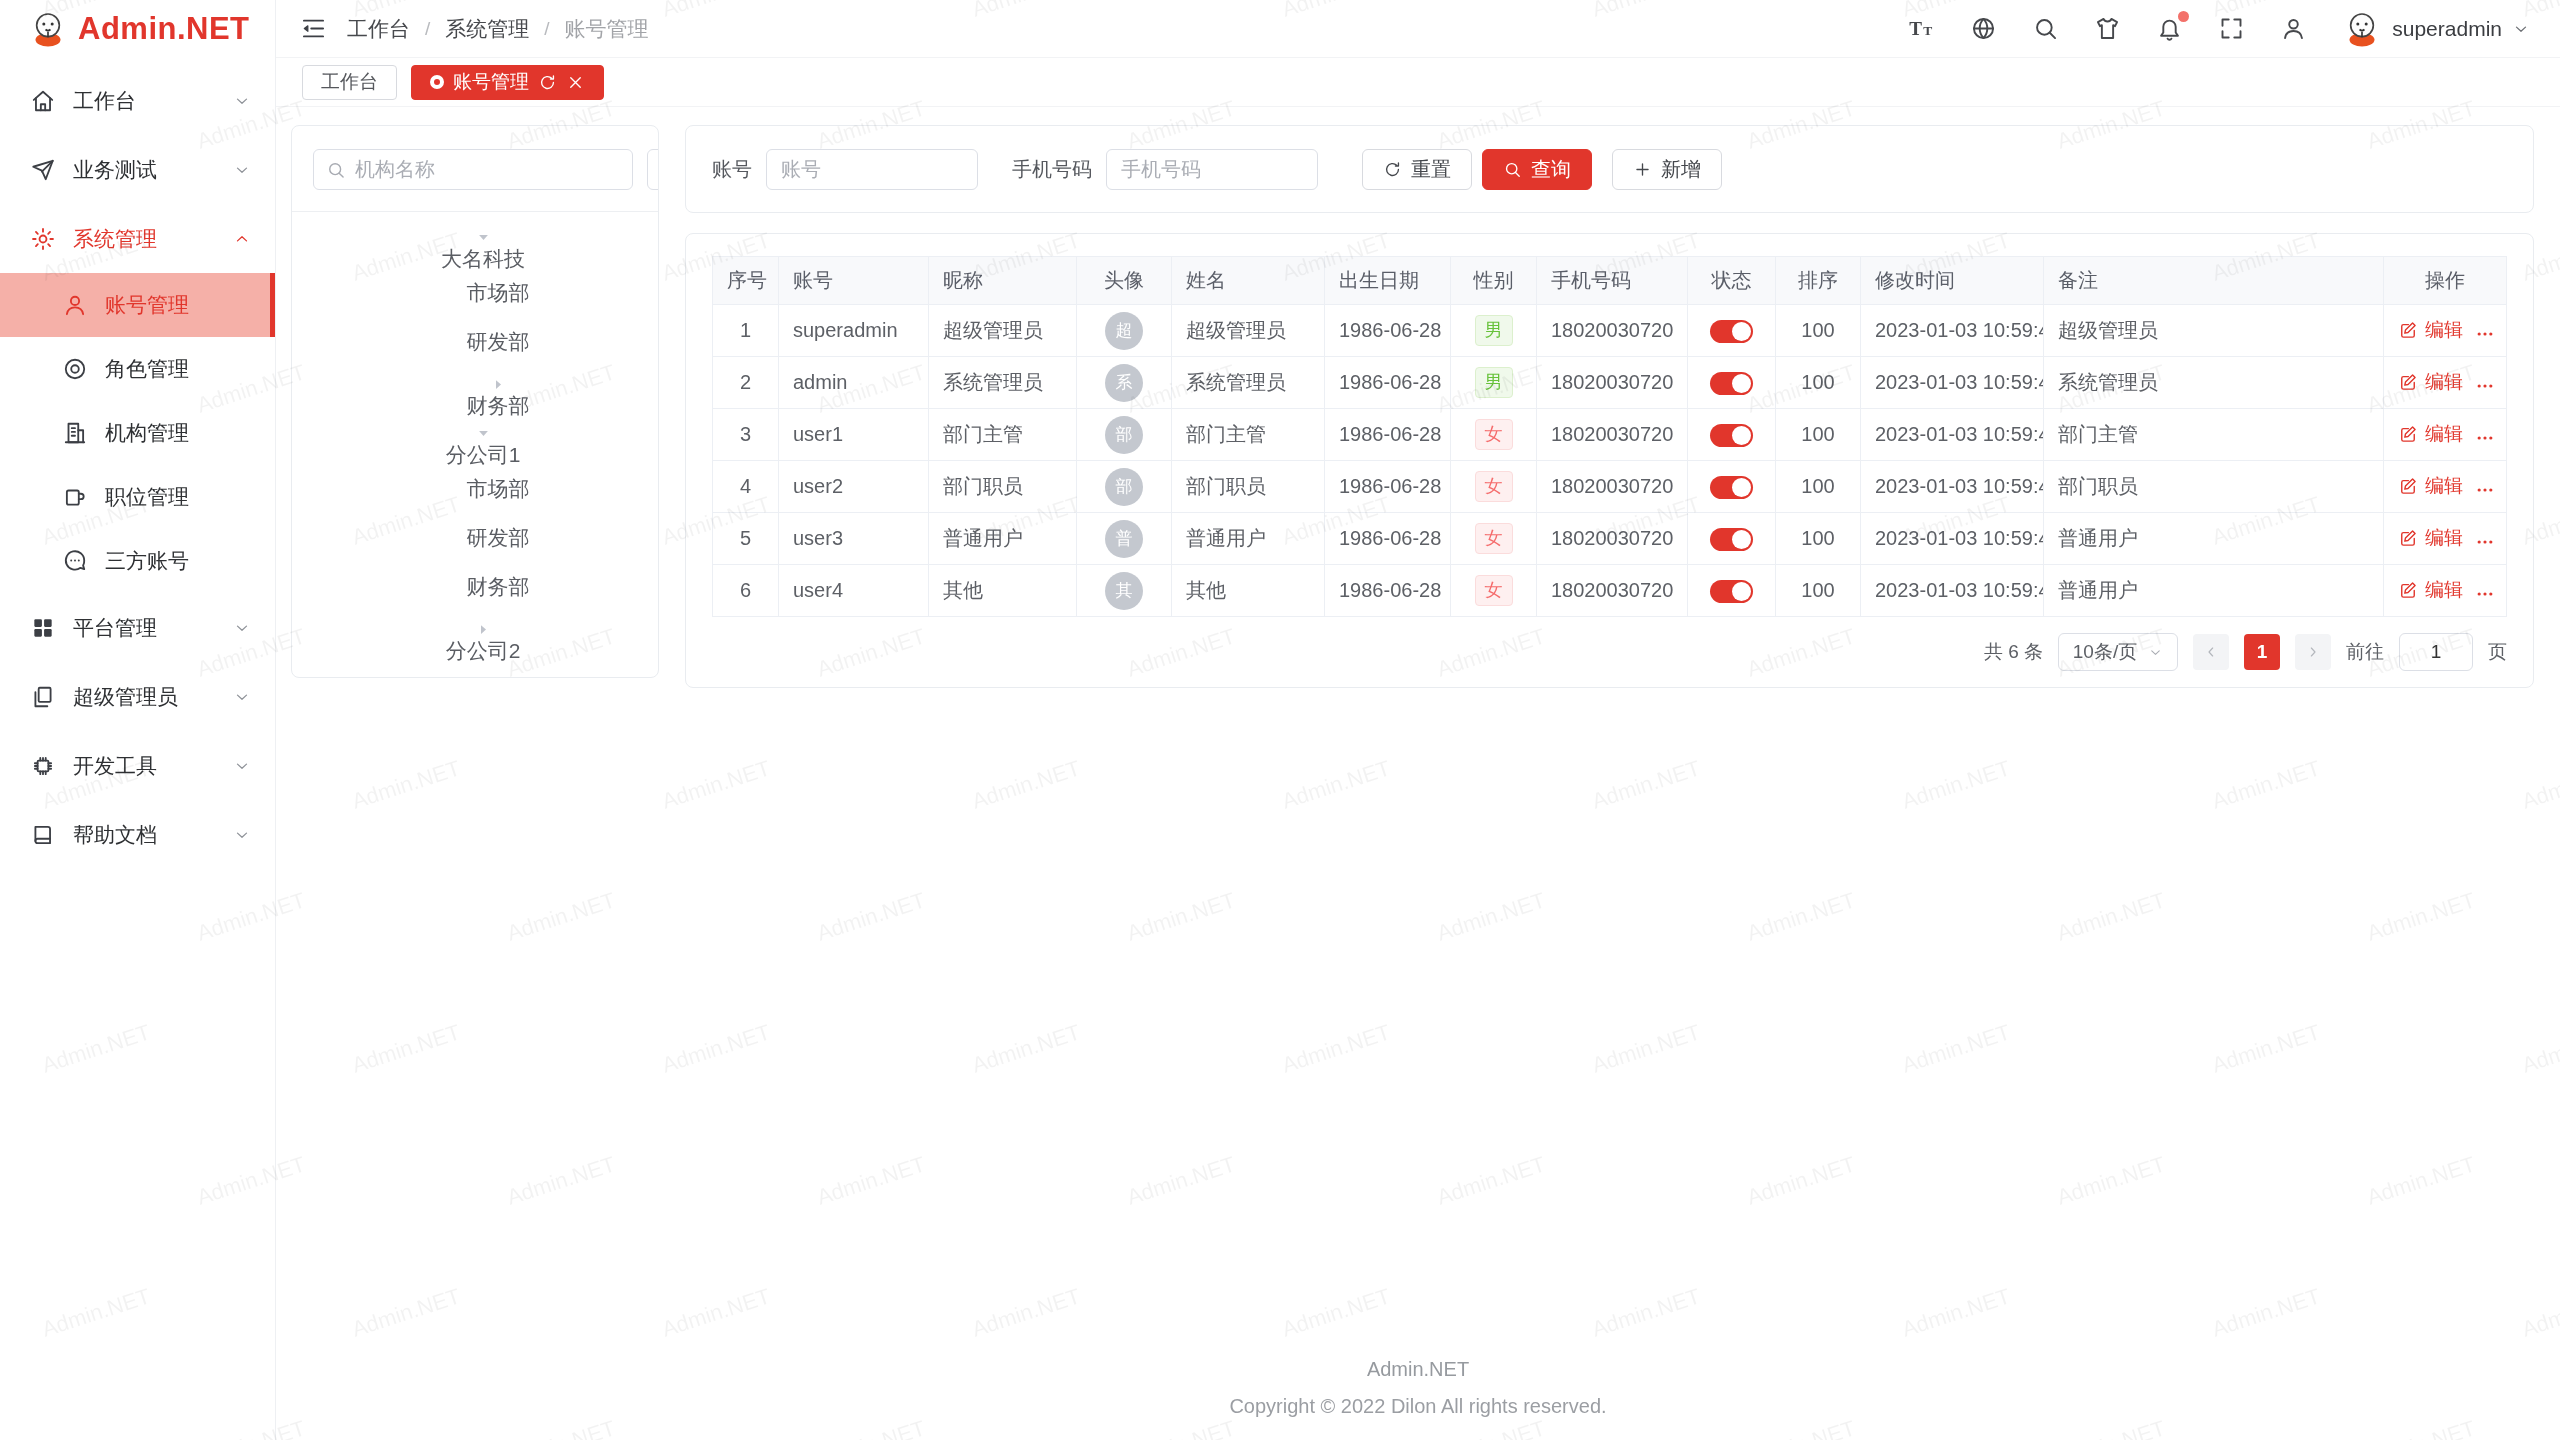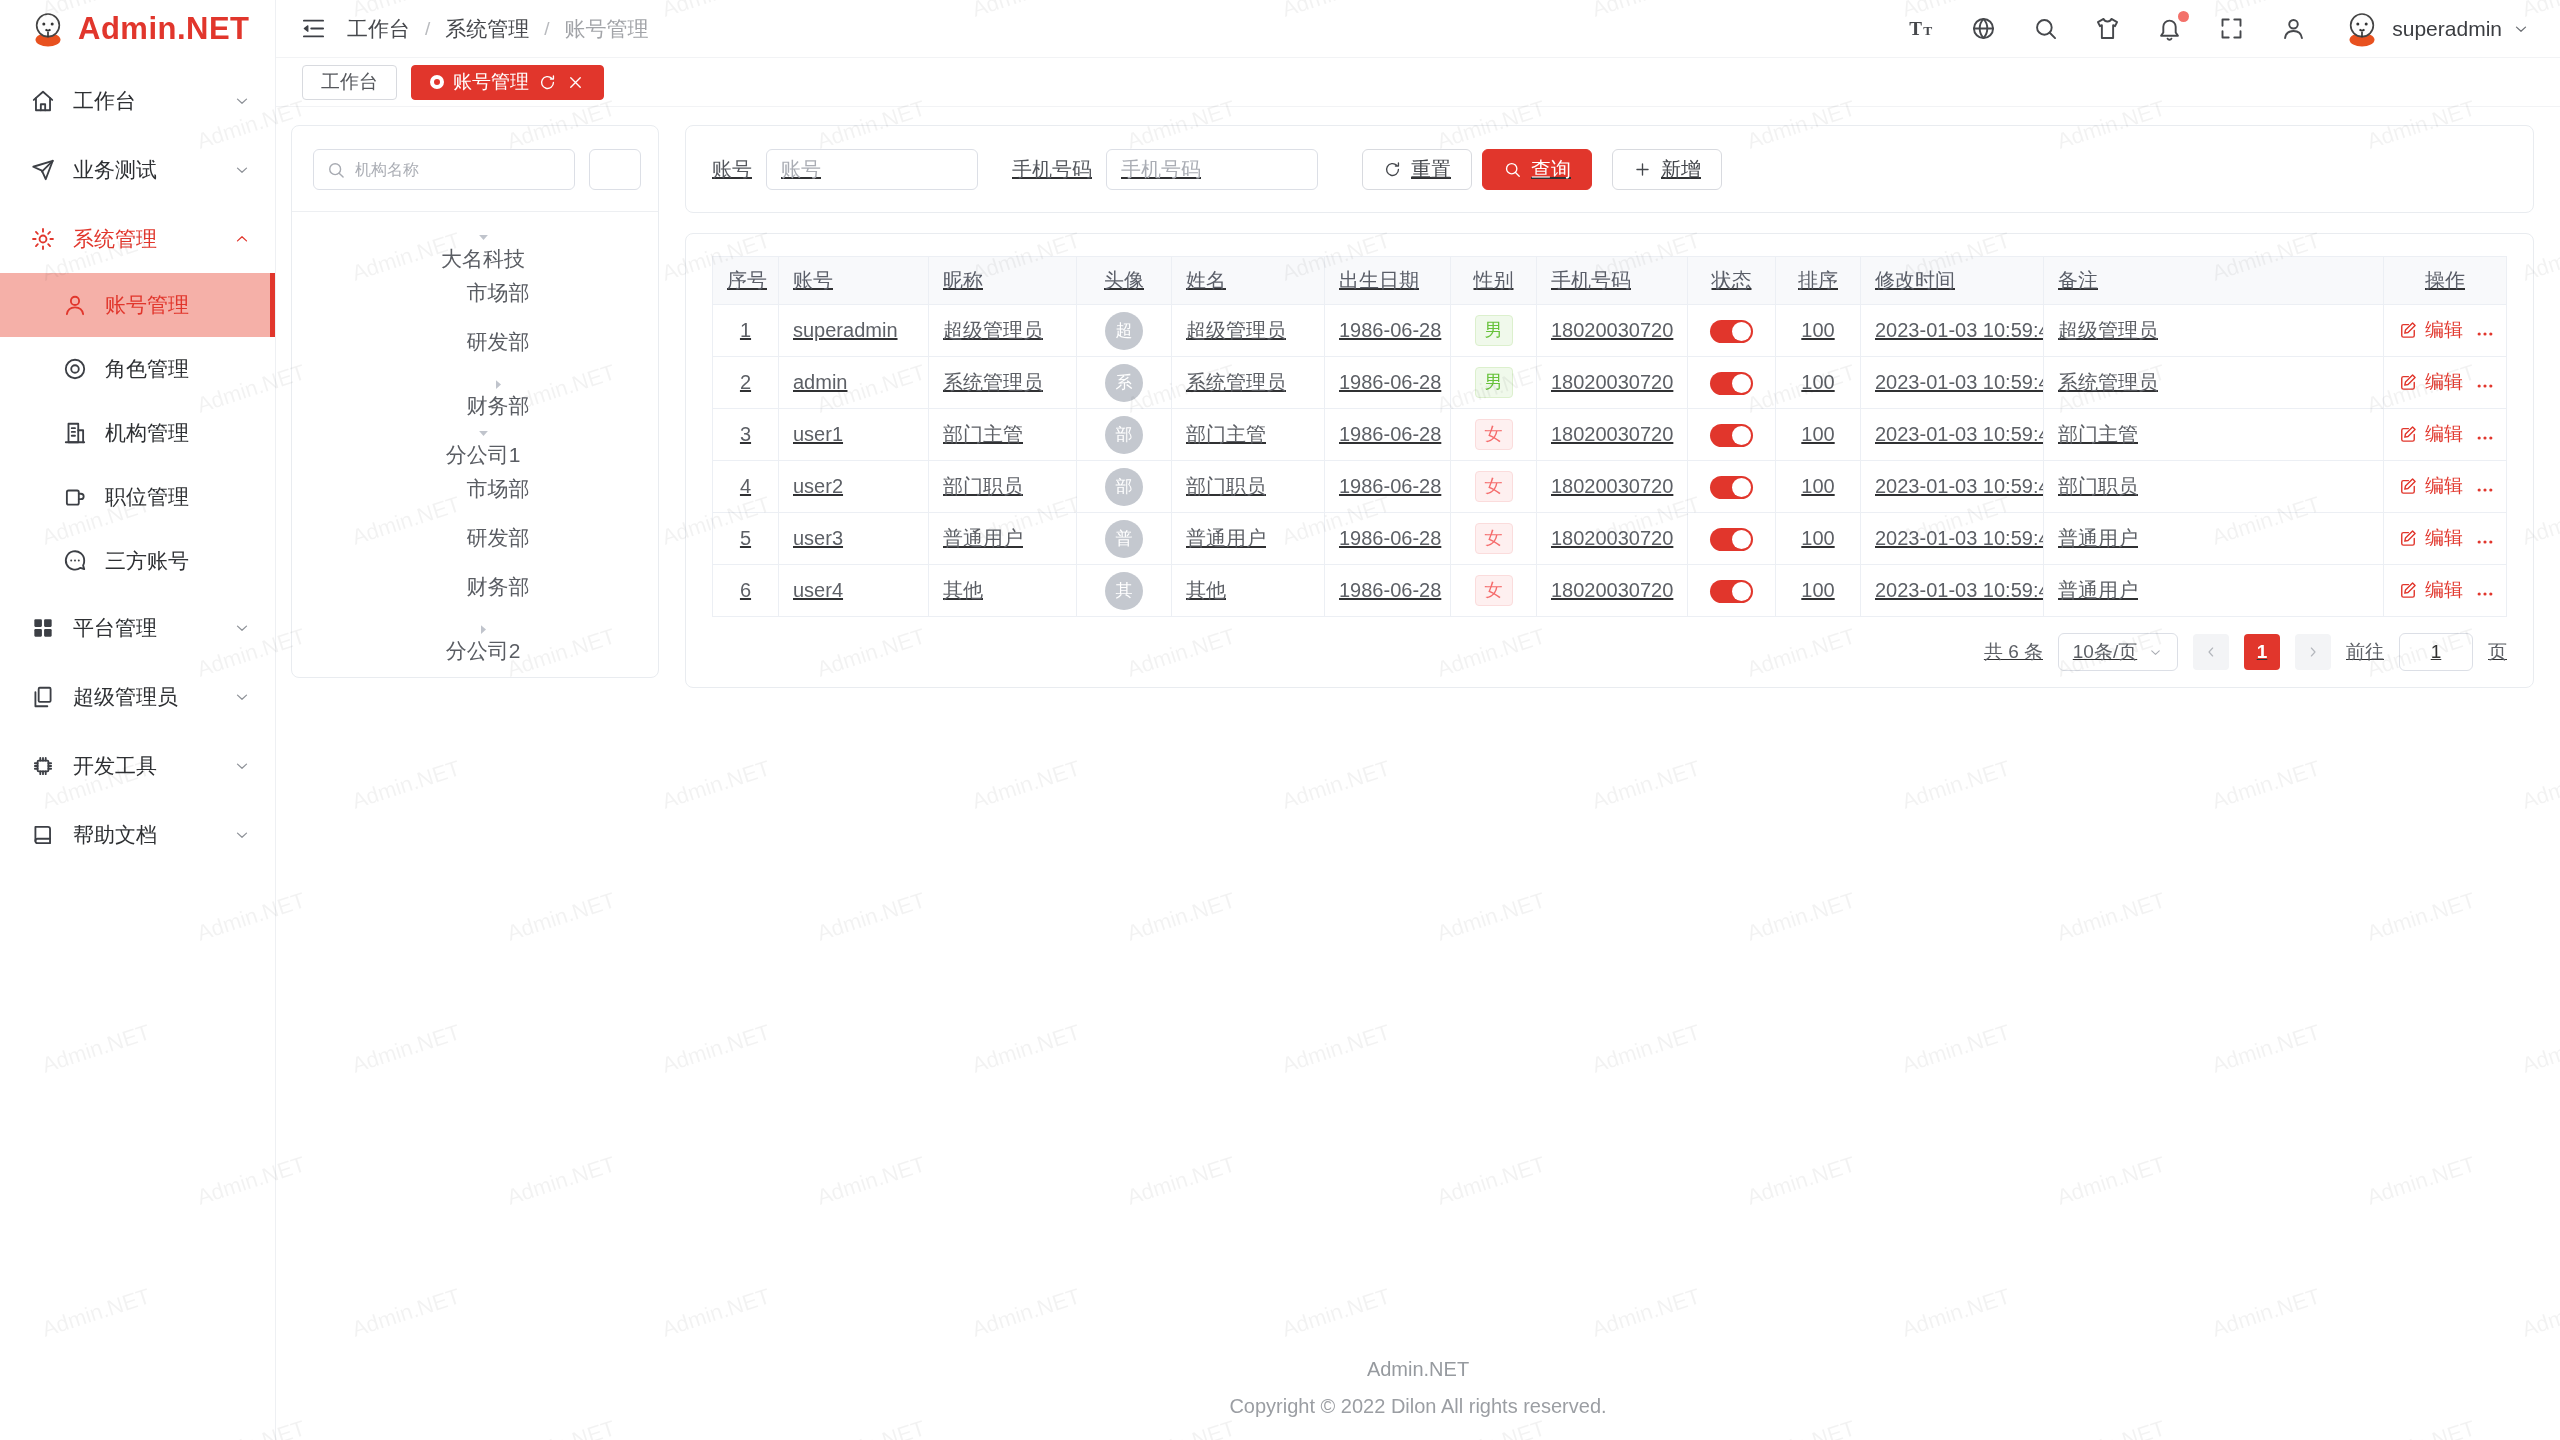--- a/index.html
+++ b/index.html
@@ -50,32 +50,32 @@
   .ticon { width:19px; height:19px; color:#fff; cursor:pointer; }
 
   
   .content { flex:none; display:flex; gap:26px; padding:18px 26px 0 15px; align-items:flex-start; }
   .card { border:1px solid #e9ecf0; border-radius:8px; background:#fff; }
 
   .tree-card { width:368px; height:553px; flex:none; display:flex; flex-direction:column; overflow:hidden; }
   .tree-head { display:flex; gap:14px; padding:23px 21px 21px; }
   .tree-search { flex:1; height:41px; border:1px solid #dcdfe6; border-radius:6px; display:flex; align-items:center; padding:0 12px; gap:9px; }
   .tree-search .icon { width:20px; height:20px; color:#a8abb2; flex:none; }
-  .tree-search input { border:none; outline:none; flex:1; min-width:0; font-size:16px; color:#8b5cf6; background:transparent; }
+  .tree-search input { border:none; outline:none; flex:1; min-width:0; font-size:20px; color:#8b5cf6; background:transparent; }
   input::placeholder { color:#aaadb4; }
   .more-btn { width:52px; height:41px; flex:none; border:1px solid #dcdfe6; border-radius:6px; background:#fff; cursor:pointer; display:flex; align-items:center; justify-content:center; color:#303133; }
   .tree-divider { height:1px; background:#edeff2; }
   .tree-body { padding:18px 0 0 16px; font-size:21px; color:#5a5d63; }
   .tnode { display:flex; align-items:center; height:49px; cursor:pointer;flex-direction:column; }
   .tnode .caret { width:30px; flex:none; display:flex; align-items:center; justify-content:center; color:#c0c4cc; }
   .tnode .caret .icon { width:15px; height:15px; }
   .tnode.l1 { padding-left:30px; }
   .tnode-label { white-space:nowrap; }
 
-  .right-col { flex:1; display:flex; flex-direction:column; gap:20px; min-width:0;text-decoration:underline; }
+  .right-col { flex:1; display:flex; flex-direction:column; gap:20px; min-width:0; }
   .filter-card { height:88px; display:flex; align-items:center; padding:0 26px; }
   .f-label { font-size:20px; color:#55585e; margin-right:14px; white-space:nowrap; }
   .f-label.ml { margin-left:34px; }
   .f-input { width:212px; height:41px; border:1px solid #dcdfe6; border-radius:6px; padding:0 14px; font-size:20px; color:#333; outline:none; }
   .btn { height:41px; border-radius:6px; border:1px solid #d8dadf; background:#fff; display:inline-flex; align-items:center; gap:9px; padding:0 20px; font-size:20px; color:#44474c; cursor:pointer; white-space:nowrap; }
   .btn .icon { width:19px; height:19px; }
   .btn.primary { background:var(--primary); border-color:var(--primary); color:#fff; }
   .btn-reset { margin-left:44px; }
   .btn-query { margin-left:10px; }
   .btn-add { margin-left:20px; }

